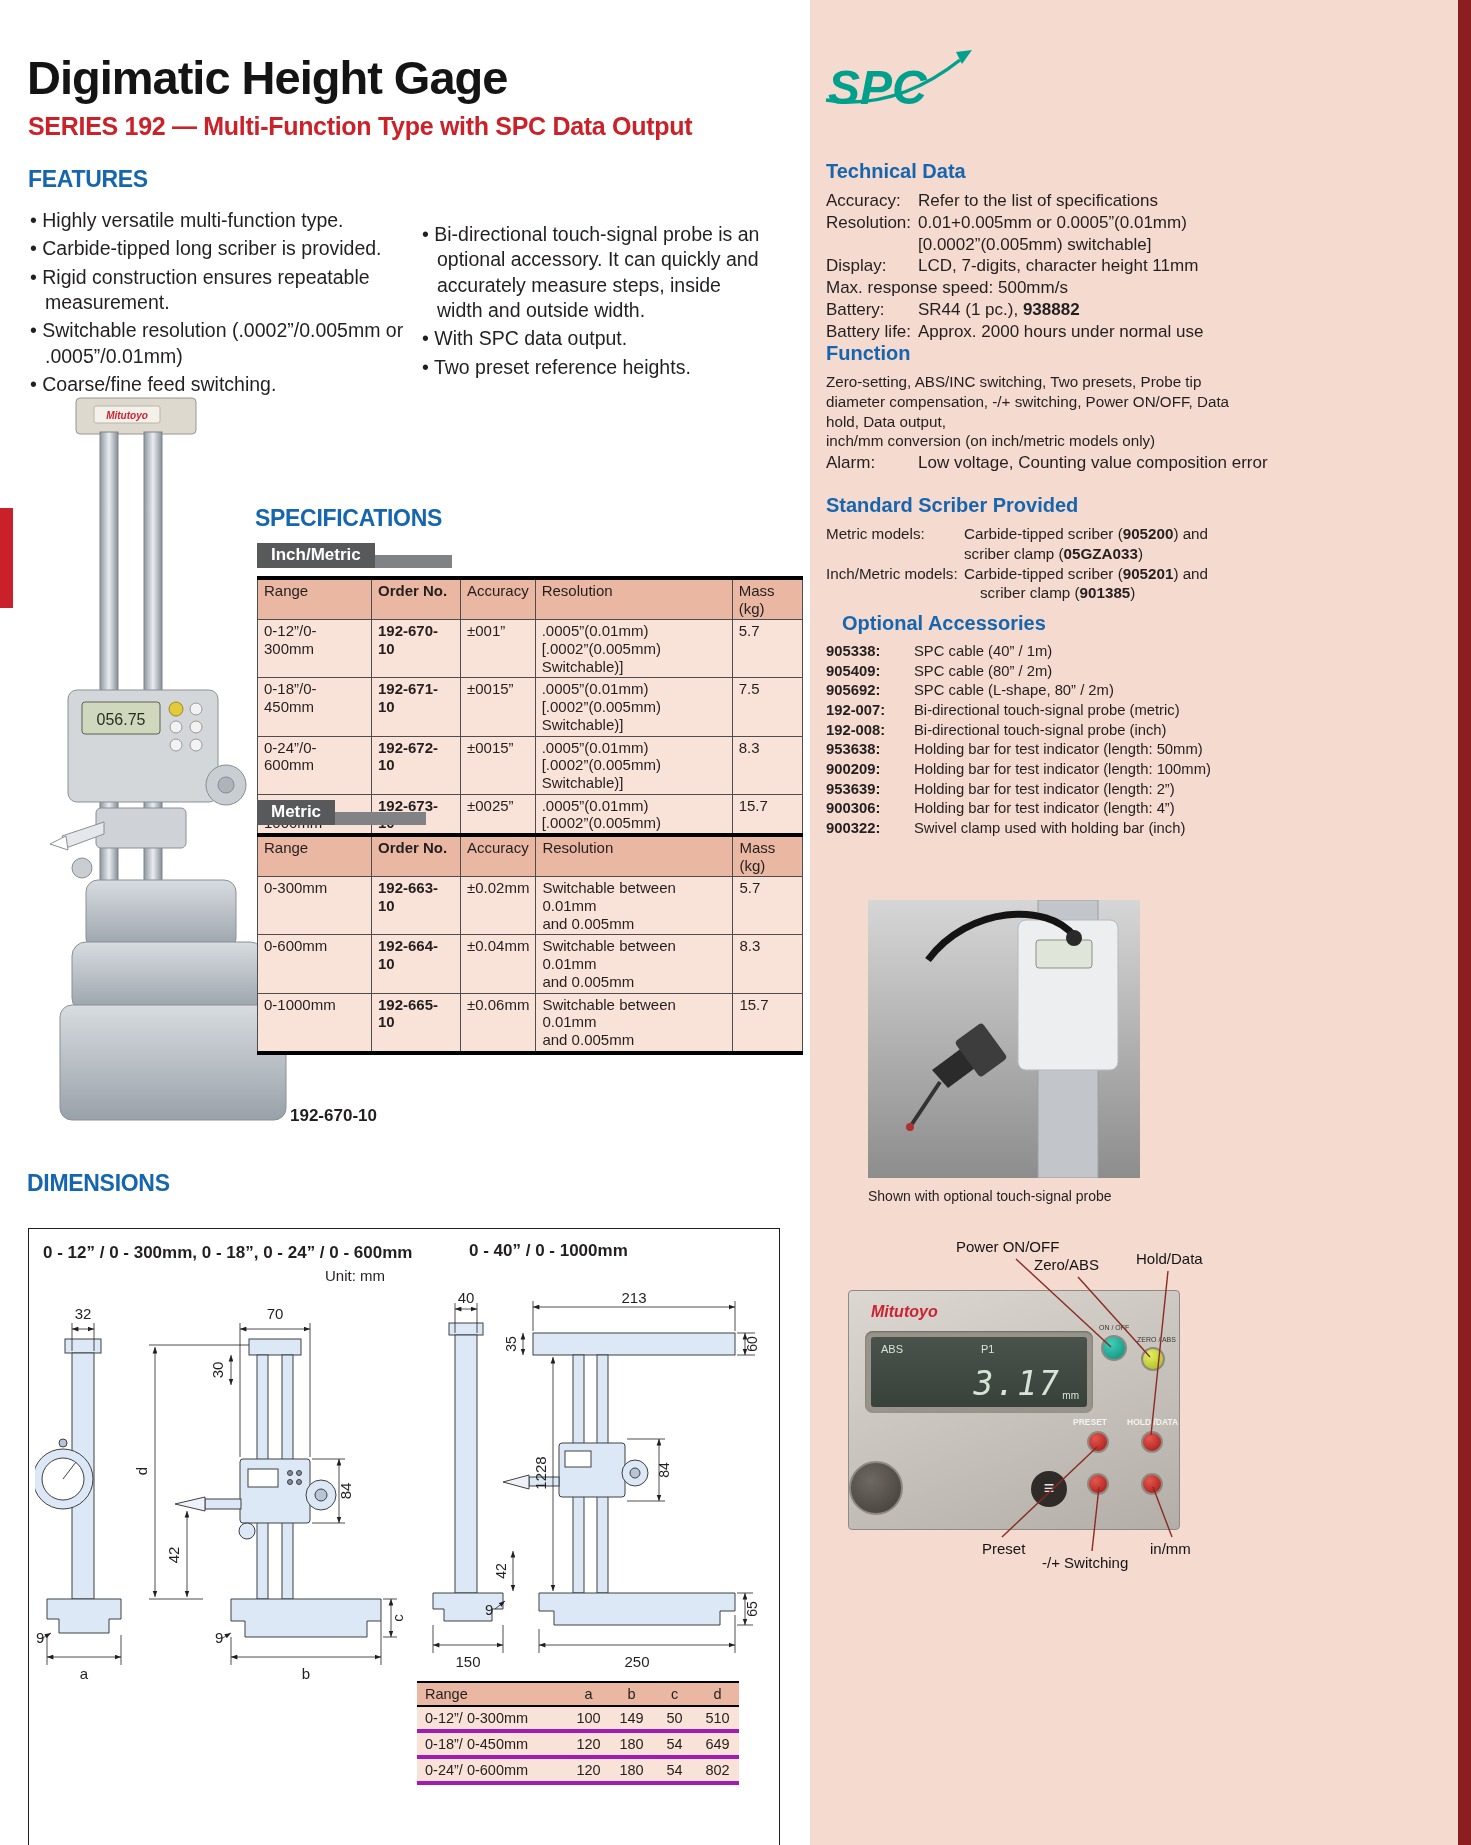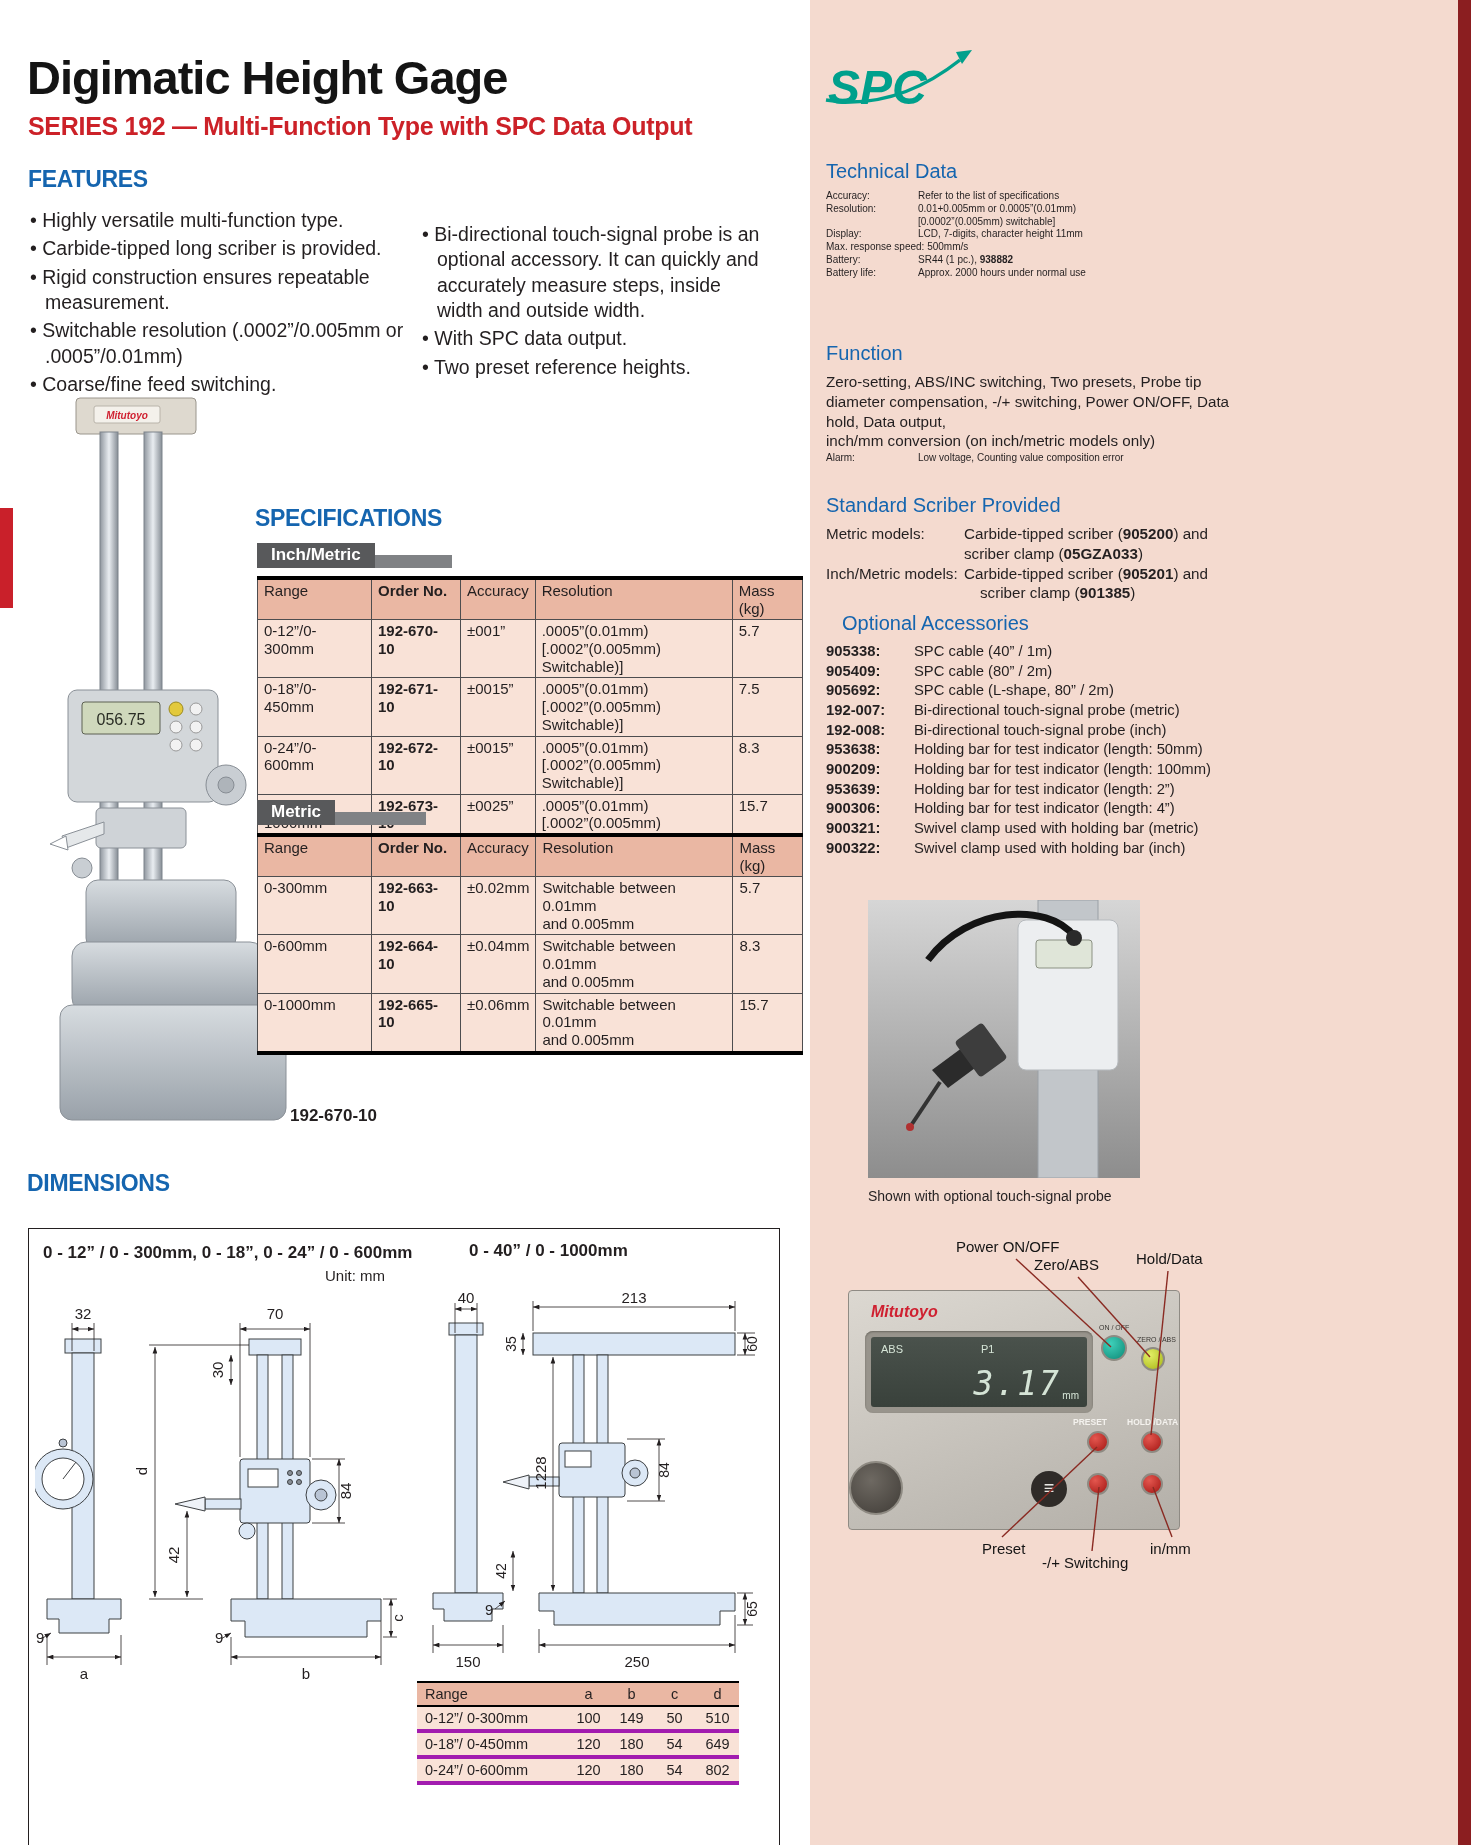--- a/index.html
+++ b/index.html
@@ -7,21 +7,21 @@
   body {
     width:1471px; height:1845px; position:relative; overflow:hidden;
     font-family:"Liberation Sans", sans-serif; color:#231f20;
   }
   .abs { position:absolute; }
 
   
   .page-title { font-size:47px; font-weight:bold; letter-spacing:-1px; color:#141414; }
   .page-subtitle { font-size:25px; font-weight:bold; color:#cc2128; letter-spacing:-0.3px; }
   .sec-heading { font-size:23px; font-weight:bold; color:#1565af; letter-spacing:-0.3px; }
-  .side-heading { font-size:20px; font-weight:normal; color:#1565af; }
+  .side-heading { font-size:20px; font-weight:bold; color:#1565af; }
 
   
   .feat-list { list-style:none; font-size:19.5px; line-height:1.3; }
   .feat-list li { padding-left:15px; text-indent:-15px; margin-bottom:3px; }
   .feat-list li::before { content:"• "; }
 
   
   .tab-wrap { position:absolute; height:26px; }
   .tab { position:relative; z-index:2; display:inline-block; background:#58595b; color:#fff;
          font-weight:bold; font-size:17px; padding:2px 14px 3px 14px; }
@@ -48,21 +48,21 @@
   .dims-table th { background:#eab7a3; font-weight:normal; padding:3px 8px; border-bottom:2px solid #000; }
   .dims-table td { background:#f9e2d7; padding:3px 8px; border-bottom:4px solid #a21caf; }
   .dims-table .rng { text-align:left; width:150px; }
   .dims-table .num { text-align:center; width:43px; }
 
   
   .sidebar { background:#f4dacf; }
   .edge-strip { background:#8b1e20; }
   .red-tab { background:#c9202a; }
 
-  .tech-row { display:flex; font-size:10px; line-height:1.28; }
+  .tech-row { display:flex; font-size:17px; line-height:1.28; }
   .tech-label { min-width:92px; flex-shrink:0; }
   .tech-value { white-space:pre-line; }
   .scrib-row { display:flex; font-size:15.2px; line-height:1.3; }
   .scrib-label { min-width:138px; flex-shrink:0; }
   .bcode { font-weight:bold; }
   .indent2 { padding-left:16px; }
 
   .acc-row { display:flex; font-size:14.8px; line-height:1.33; }
   .acc-code { min-width:88px; font-weight:bold; flex-shrink:0; }
 
@@ -516,24 +516,20 @@
       </div>
     <div class="acc-row">
         <span class="acc-code">953639:</span>
         <span>Holding bar for test indicator (length: 2”)</span>
       </div>
     <div class="acc-row">
         <span class="acc-code">900306:</span>
         <span>Holding bar for test indicator (length: 4”)</span>
       </div>
     <div class="acc-row">
-        <span class="acc-code">900321:</span>
-        <span>Swivel clamp used with holding bar (metric)</span>
-      </div>
-    <div class="acc-row">
         <span class="acc-code">900322:</span>
         <span>Swivel clamp used with holding bar (inch)</span>
       </div>
   </div>
 
   <svg class="abs" style="left:58px;top:900px;" width="272" height="278" viewBox="0 0 272 278">
     <defs>
       <linearGradient id="pbg" x1="0" y1="0" x2="0" y2="1">
         <stop offset="0" stop-color="#d6d6d6"></stop>
           <stop offset="1" stop-color="#8d8d8d"></stop>

